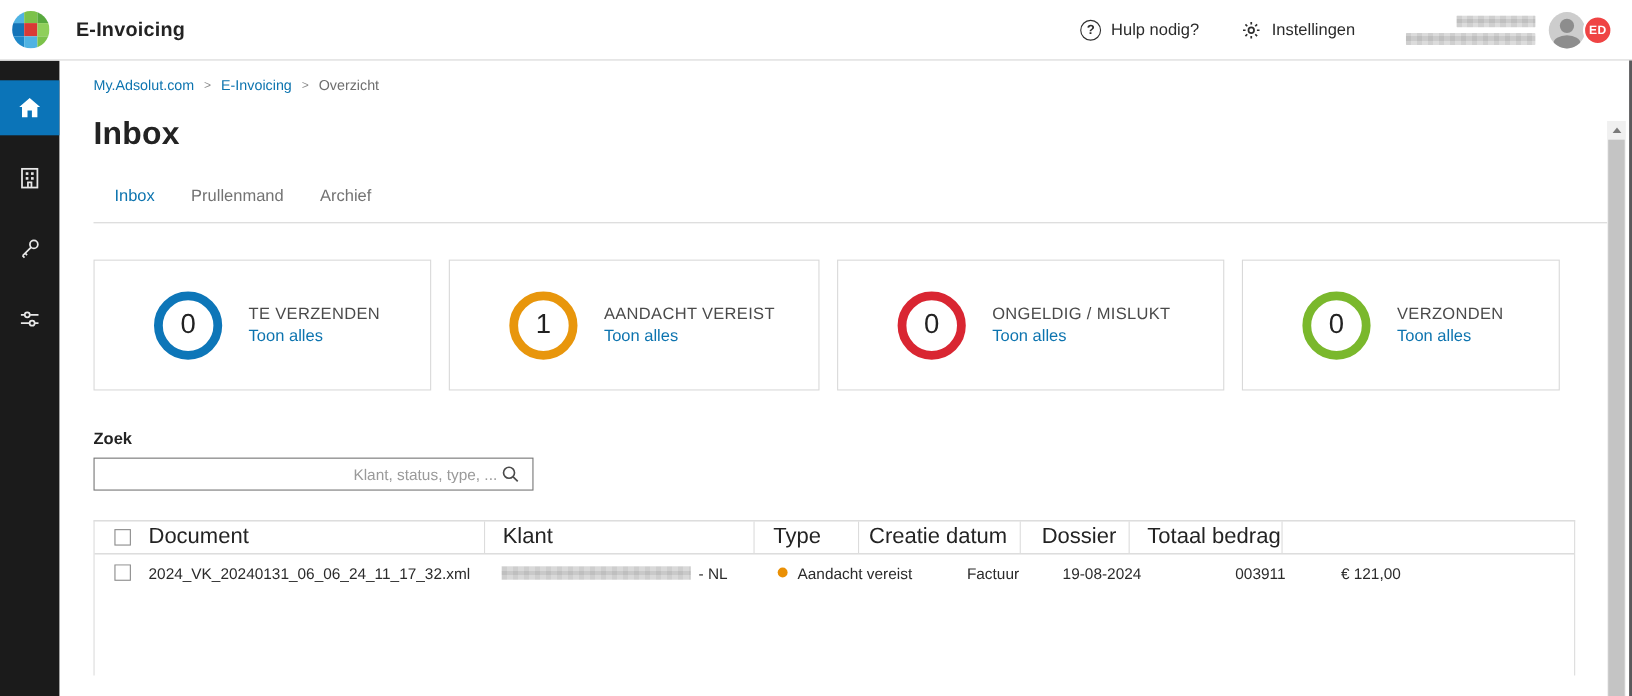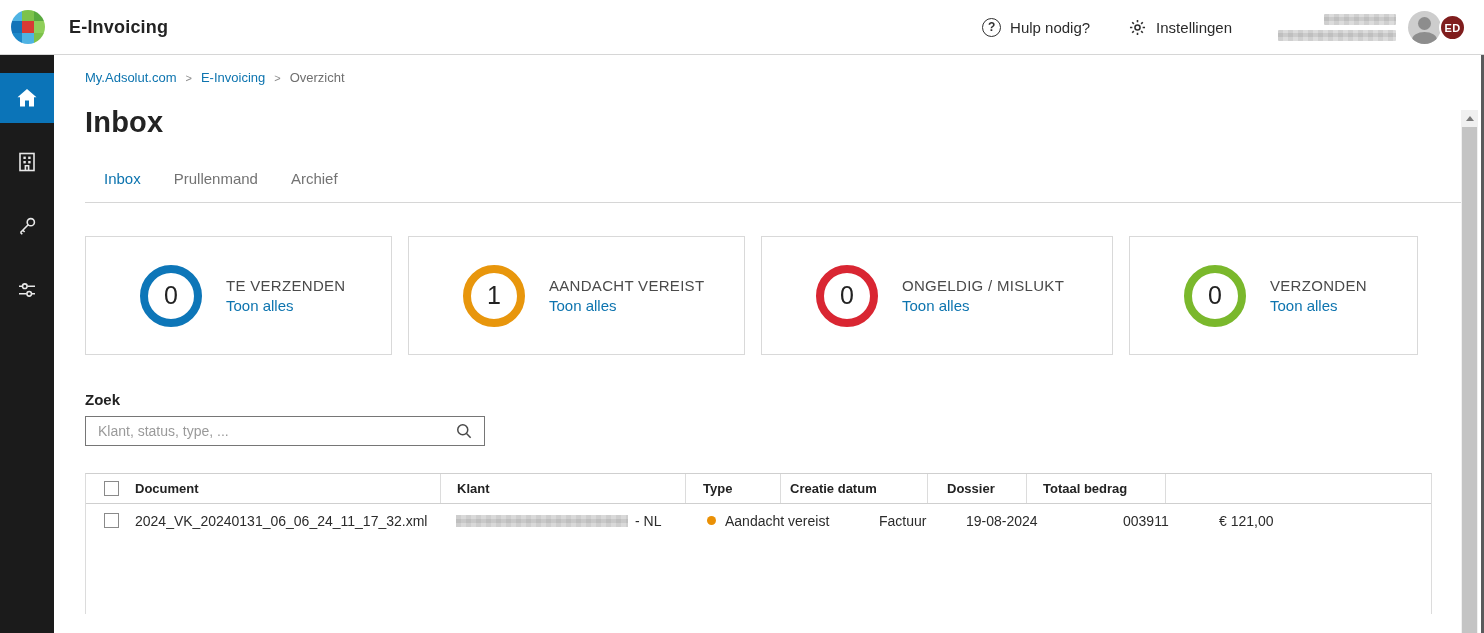--- a/index.html
+++ b/index.html
@@ -54,21 +54,21 @@
   .avatar::before { 
     content:""; position:absolute; left:10px; top:6px; width:13px; height:13px;
     border-radius:50%; background:#8d8d8d;
   }
   .avatar::after { 
     content:""; position:absolute; left:4px; top:21px; width:25px; height:16px;
     border-radius:50%; background:#8d8d8d;
   }
   .avatar-badge {
     position:absolute; right:0; top:4px; width:27px; height:27px; border-radius:50%;
-    background:#7f1d1d; border:2px solid #fff; color:#fff;
+    background:#ef4444; border:2px solid #fff; color:#fff;
     display:flex; align-items:center; justify-content:center;
     font-size:11px; font-weight:bold; letter-spacing:.3px;margin-left:16px;
   }
 
   
   .sidebar {
     position:absolute; left:0; top:55px; width:54px; bottom:0;
     background:#1b1b1b; display:flex; flex-direction:column; align-items:stretch;
     padding-top:18px; z-index:5;
   }
@@ -113,33 +113,33 @@
   .card-label { font-size:15px; color:#4a4a4a; letter-spacing:.3px; }
   .card-link { font-size:15px; color:#0d74af; cursor:pointer; }
 
   .search-label { margin-top:36px; font-size:15px; font-weight:bold; color:#232323; }
   .search-box {
     margin-top:8px; width:400px; height:30px; border:1px solid #767676; background:#fff;
     display:flex; align-items:center; padding:0 10px;
   }
   .search-box input {
     border:none; outline:none; flex:1; font-size:14px;
-    font-family:"Liberation Sans", sans-serif; color:#2b2b2b; background:transparent;
+    font-family:"Liberation Sans", sans-serif; color:#2b2b2b; background:transparent;text-align:right;
   }
   .search-box input::placeholder { color:#9a9a9a; }
   .search-icon { flex:0 0 auto; display:block; cursor:pointer; }
 
   
   .table {
     margin-top:27px; width:1347px; height:141px;
     border-top:1px solid #cfcfcf; border-left:1px solid #dcdcdc; border-right:1px solid #dcdcdc;
   }
   .thead {
     display:flex; height:30px; align-items:center;
-    border-bottom:1px solid #cfcfcf; font-size:13px; font-weight:bold; color:#232323;
+    border-bottom:1px solid #cfcfcf; font-size:20px; font-weight:normal; color:#232323;
   }
   .trow { display:flex; height:33px; align-items:center; font-size:14px; color:#2b2b2b; }
   .cell { padding-left:16px; display:flex; align-items:center; overflow:hidden; white-space:nowrap; }
   .thead .cell { align-self:stretch; align-items:center; }
   .thead .cell + .cell { border-left:1px solid #dcdcdc; }
   .c-doc { width:354px; padding-left:18px; gap:16px; }
   .c-klant { width:245px; gap:7px; }
   .c-status { width:177px; padding-left:22px; gap:9px; }
   .c-type { width:95px; padding-left:17px; }
   .c-date { width:147px; padding-left:9px; }

